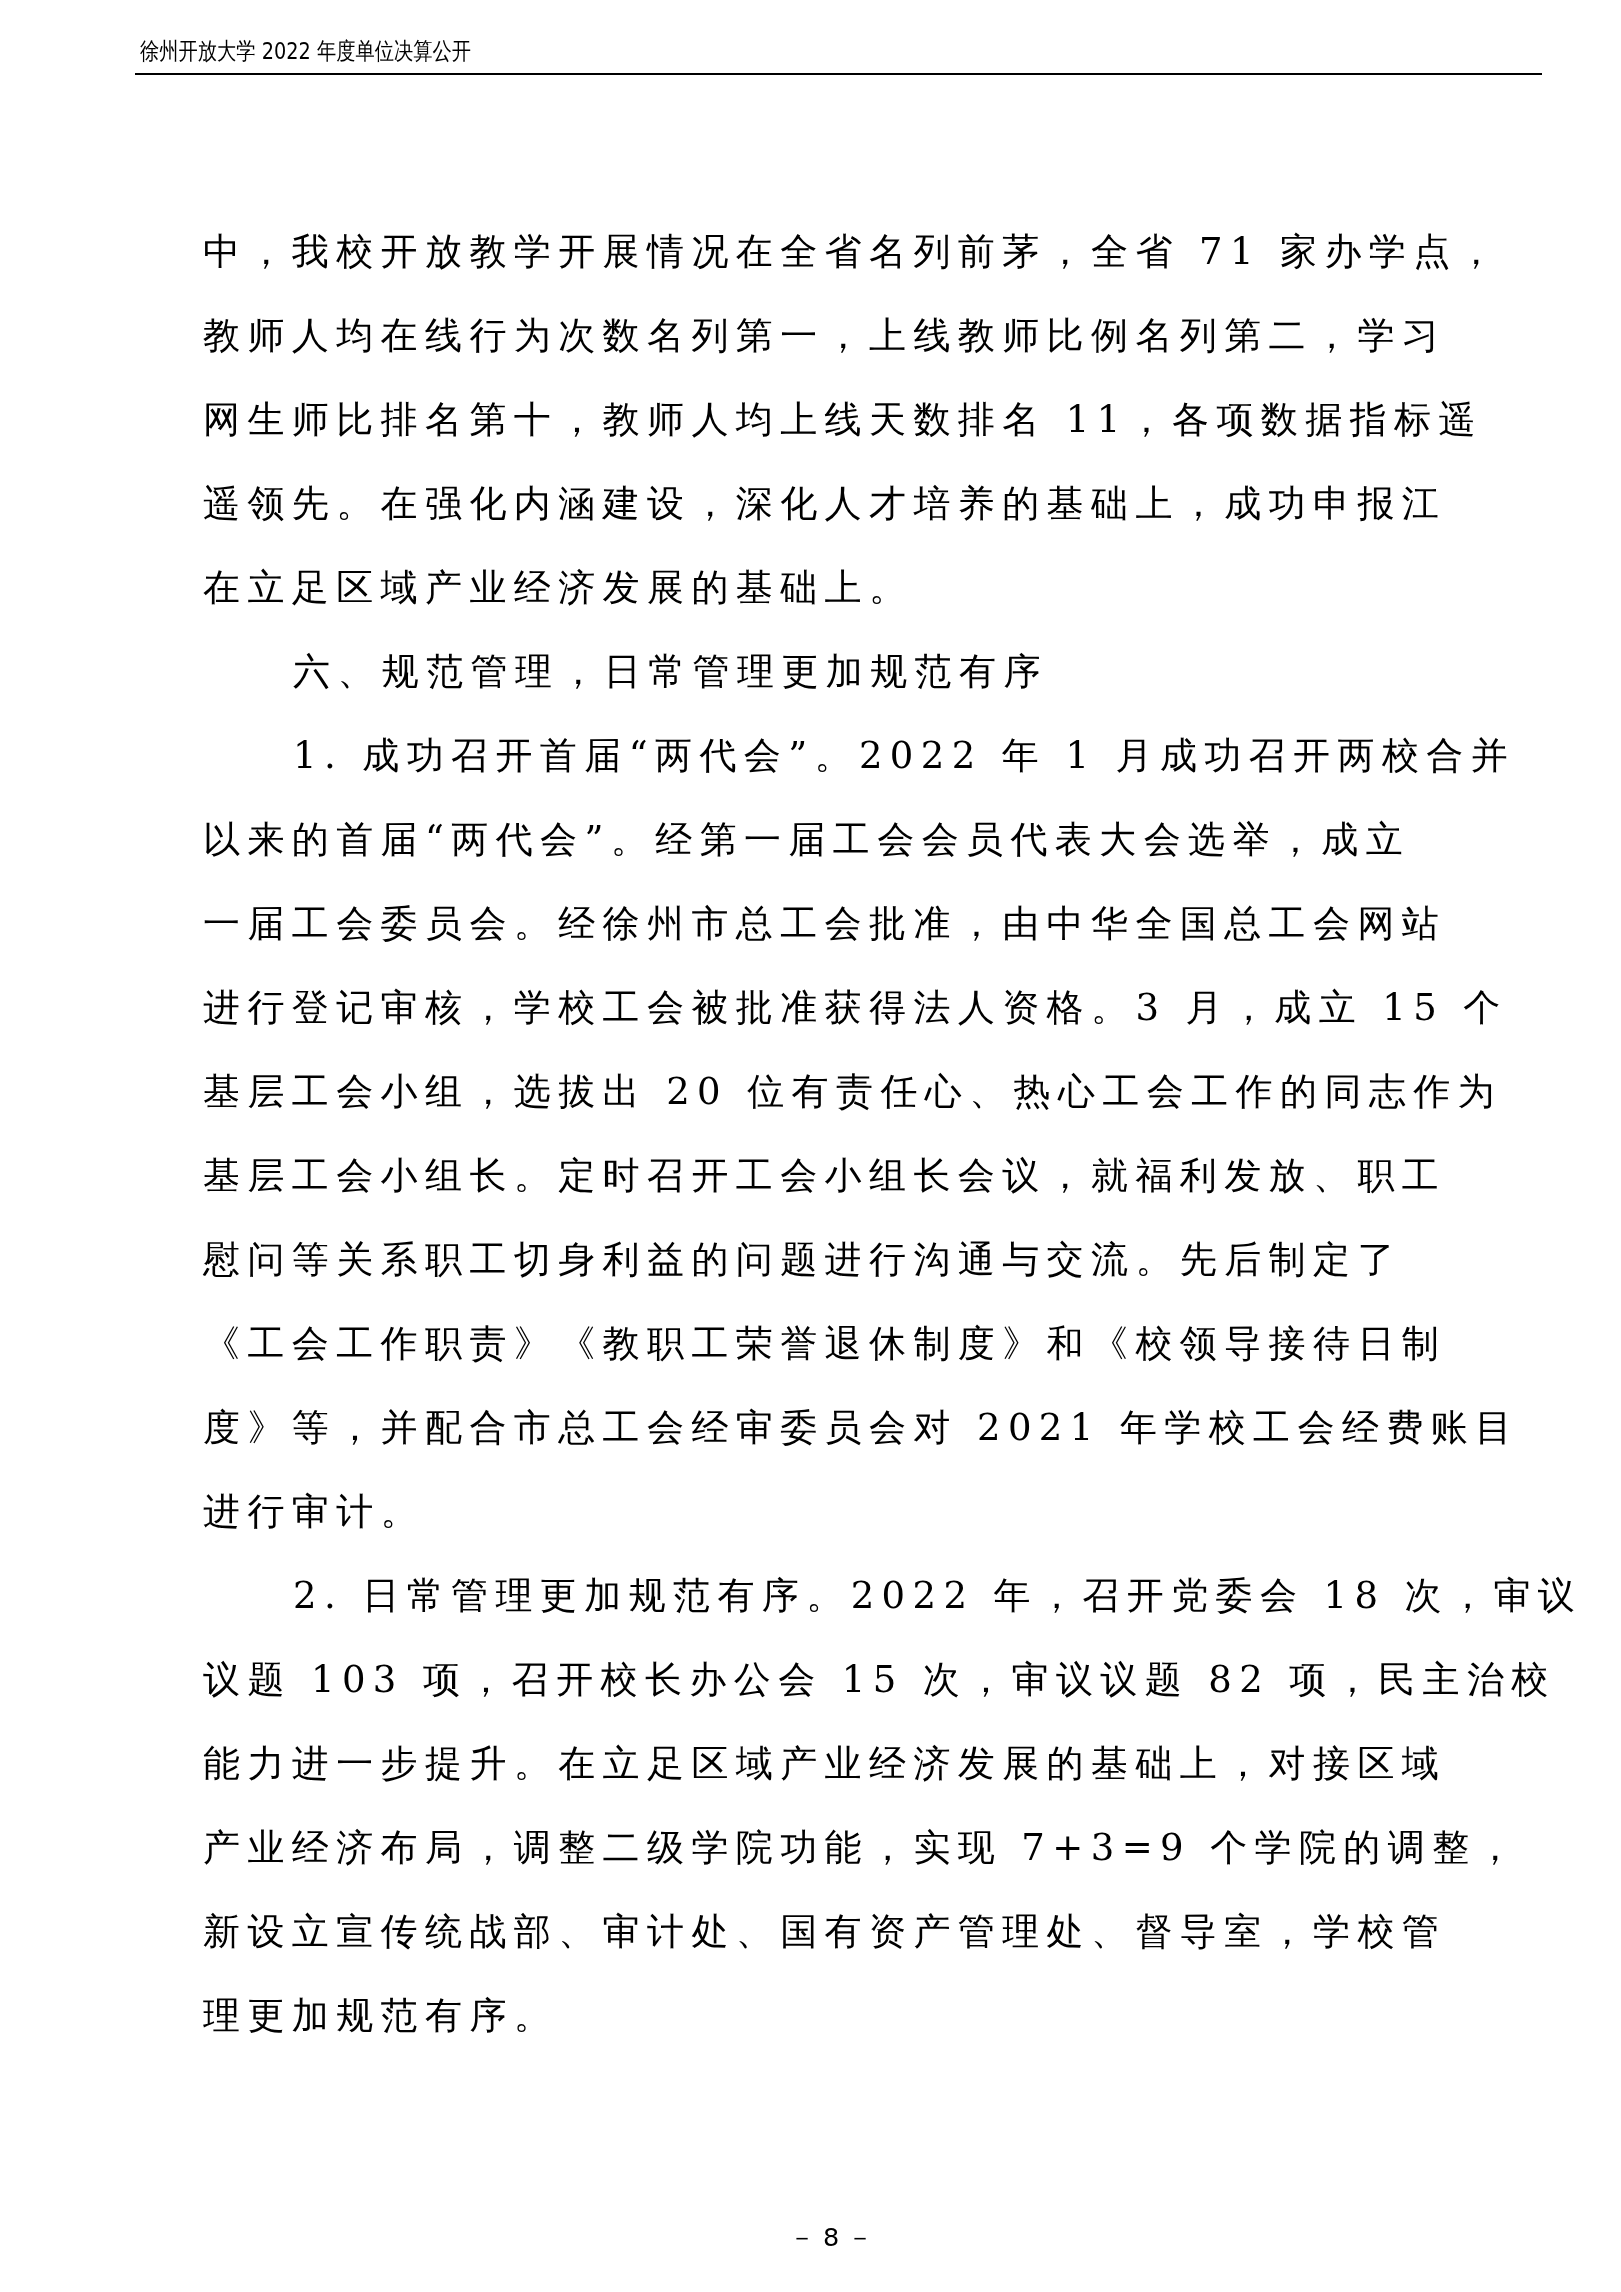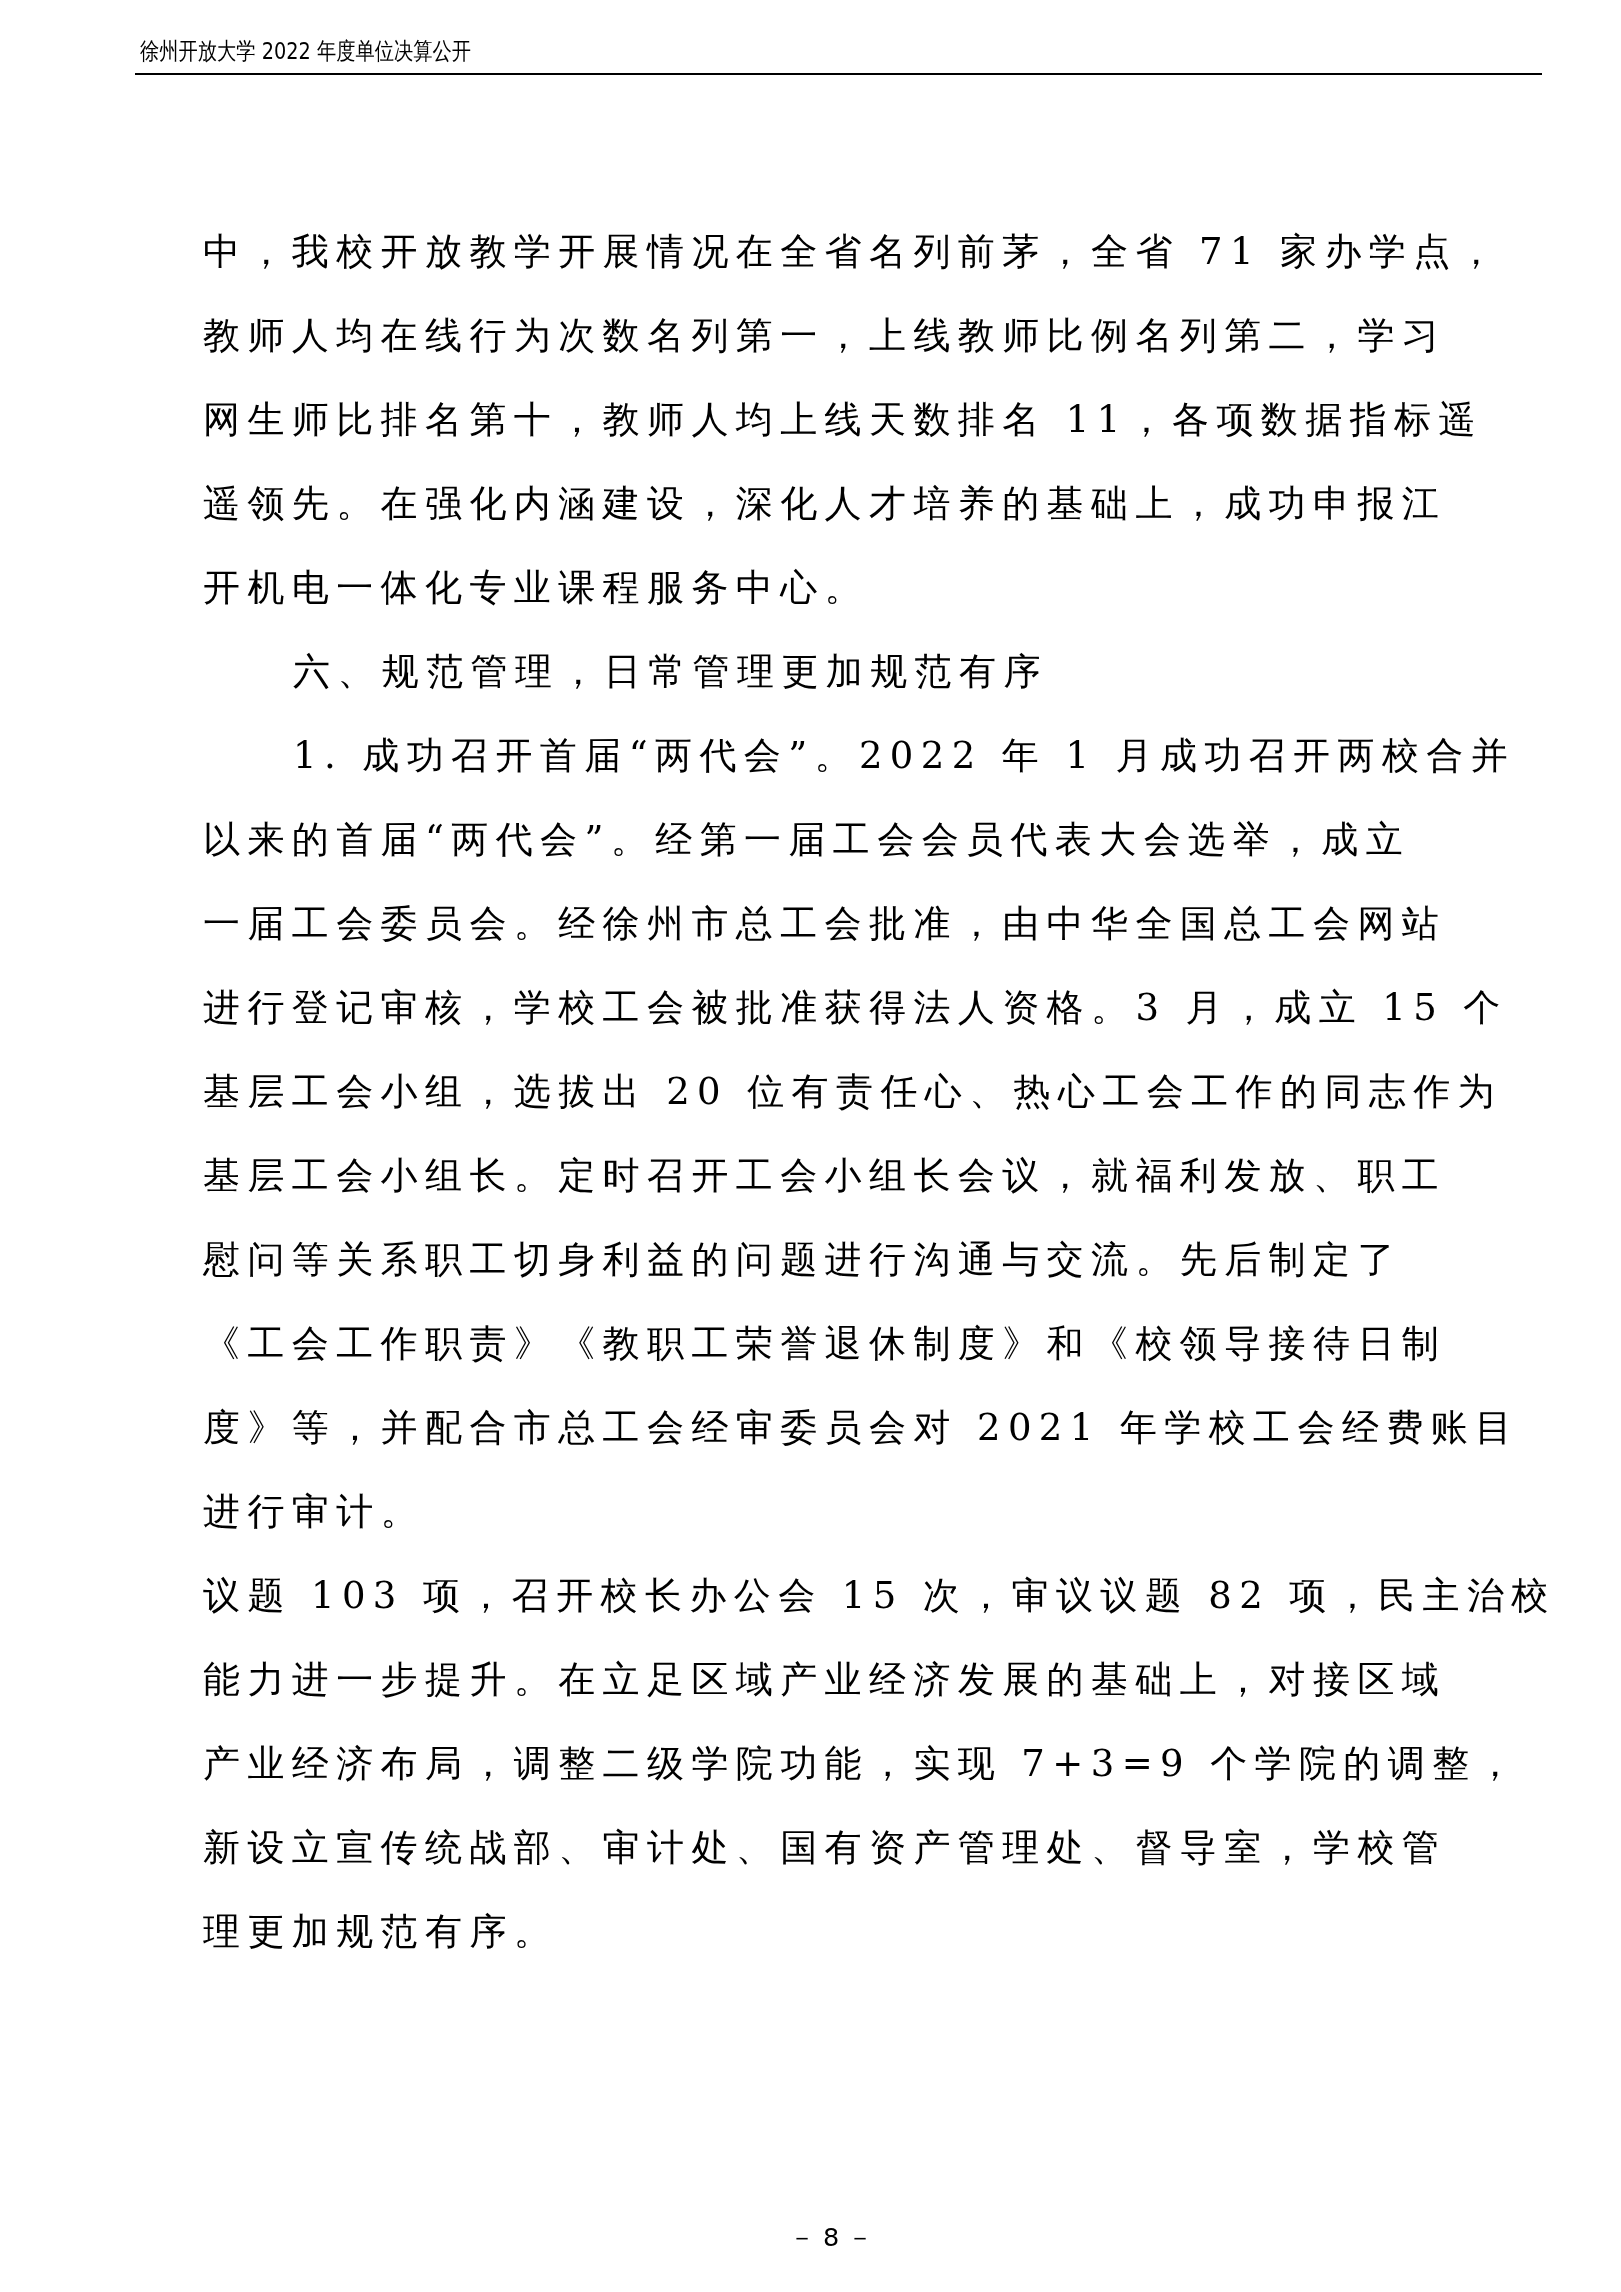--- a/index.html
+++ b/index.html
@@ -20,32 +20,33 @@
 <body>
 
 <div class="header">徐州开放大学 2022 年度单位决算公开</div>
 <div class="rule"></div>
 
 <div class="body-text">
   <div class="line">中，我校开放教学开展情况在全省名列前茅，全省 71 家办学点，</div>
   <div class="line">教师人均在线行为次数名列第一，上线教师比例名列第二，学习</div>
   <div class="line">网生师比排名第十，教师人均上线天数排名 11，各项数据指标遥</div>
   <div class="line">遥领先。在强化内涵建设，深化人才培养的基础上，成功申报江</div>
-  <div class="line">开机电一体化专业课程服务中心。</div>
+  <div class="line">在立足区域产业经济发展的基础上。</div>
   <div class="line indent">六、规范管理，日常管理更加规范有序</div>
   <div class="line indent">1. 成功召开首届“两代会”。2022 年 1 月成功召开两校合并</div>
   <div class="line">以来的首届“两代会”。经第一届工会会员代表大会选举，成立</div>
   <div class="line">一届工会委员会。经徐州市总工会批准，由中华全国总工会网站</div>
   <div class="line">进行登记审核，学校工会被批准获得法人资格。3 月，成立 15 个</div>
   <div class="line">基层工会小组，选拔出 20 位有责任心、热心工会工作的同志作为</div>
   <div class="line">基层工会小组长。定时召开工会小组长会议，就福利发放、职工</div>
   <div class="line">慰问等关系职工切身利益的问题进行沟通与交流。先后制定了</div>
   <div class="line">《工会工作职责》《教职工荣誉退休制度》和《校领导接待日制</div>
   <div class="line">度》等，并配合市总工会经审委员会对 2021 年学校工会经费账目</div>
   <div class="line">进行审计。</div>
+  <div class="line indent">2. 日常管理更加规范有序。2022 年，召开党委会 18 次，审议</div>
   <div class="line">议题 103 项，召开校长办公会 15 次，审议议题 82 项，民主治校</div>
   <div class="line">能力进一步提升。在立足区域产业经济发展的基础上，对接区域</div>
   <div class="line">产业经济布局，调整二级学院功能，实现 7+3=9 个学院的调整，</div>
   <div class="line">新设立宣传统战部、审计处、国有资产管理处、督导室，学校管</div>
   <div class="line">理更加规范有序。</div>
 </div>
 
 <div class="page-number">－ 8 －</div>
 
 

